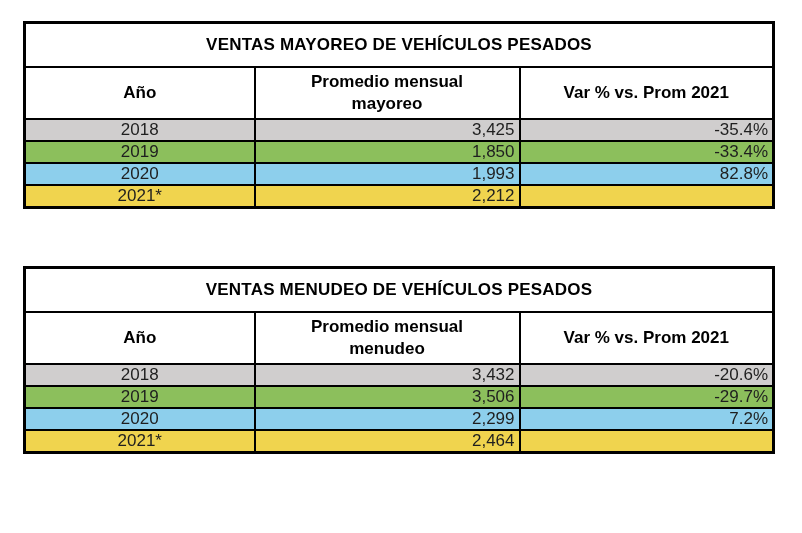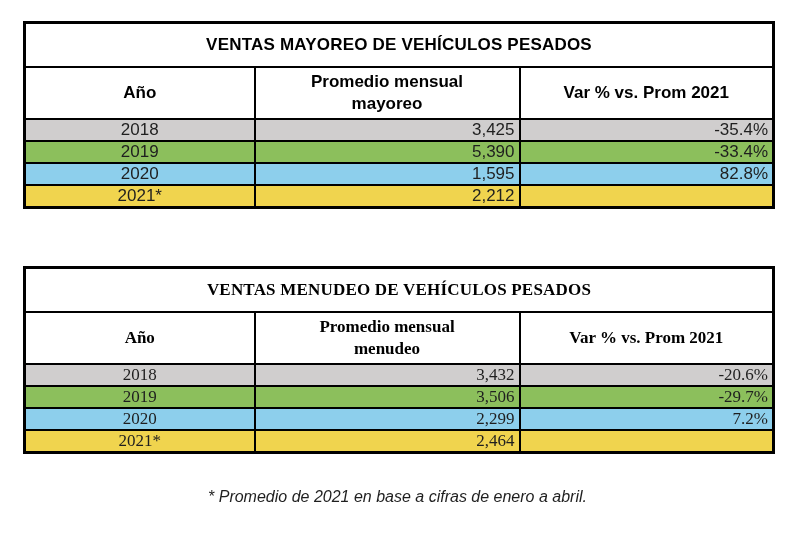--- a/index.html
+++ b/index.html
@@ -17,21 +17,21 @@
   table.data-table {
     position: absolute;
     left: 23px;
     width: 749px;
     border-collapse: collapse;
     table-layout: fixed;
     border: 3px solid #000;
     background: #ffffff;
   }
   #table-mayoreo { top: 21px; }
-  #table-menudeo { top: 266px; font-family: Liberation Serif, serif; }
+  #table-menudeo { top: 266px; }
 
   table.data-table col.c1 { width: 230px; }
   table.data-table col.c2 { width: 265px; }
   table.data-table col.c3 { width: 254px; }
 
   table.data-table th,
   table.data-table td {
     border: 2px solid #000;
     padding: 0;
     color: #000;
@@ -98,26 +98,26 @@
       </tr>
     </thead>
     <tbody>
       <tr class="data-row" style="background-color: rgb(208, 206, 206);">
         <td class="year">2018</td>
         <td class="num">3,425</td>
         <td class="num">-35.4%</td>
       </tr>
       <tr class="data-row" style="background-color: rgb(140, 191, 92);">
         <td class="year">2019</td>
-        <td class="num">5,390</td>
+        <td class="num">1,850</td>
         <td class="num">-33.4%</td>
       </tr>
       <tr class="data-row" style="background-color: rgb(141, 207, 236);">
         <td class="year">2020</td>
-        <td class="num">1,595</td>
+        <td class="num">1,993</td>
         <td class="num">82.8%</td>
       </tr>
       <tr class="data-row" style="background-color: rgb(240, 212, 78);">
         <td class="year">2021*</td>
         <td class="num">2,212</td>
         <td class="num"></td>
       </tr>
     </tbody>
   </table>
 
@@ -155,15 +155,14 @@
         <td class="num">7.2%</td>
       </tr>
       <tr class="data-row" style="background-color: rgb(240, 212, 78);">
         <td class="year">2021*</td>
         <td class="num">2,464</td>
         <td class="num"></td>
       </tr>
     </tbody>
   </table>
 
-  <div class="footnote">* Promedio de 2021 en base a cifras de enero a abril.</div>
 
 </div>
 
 </body></html>

